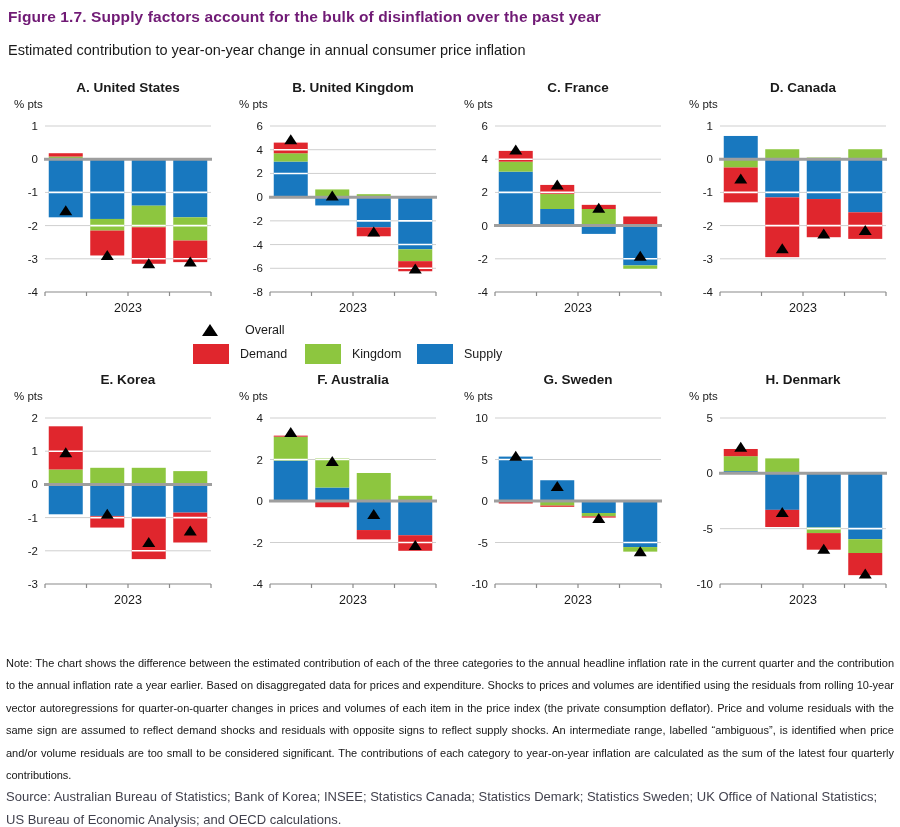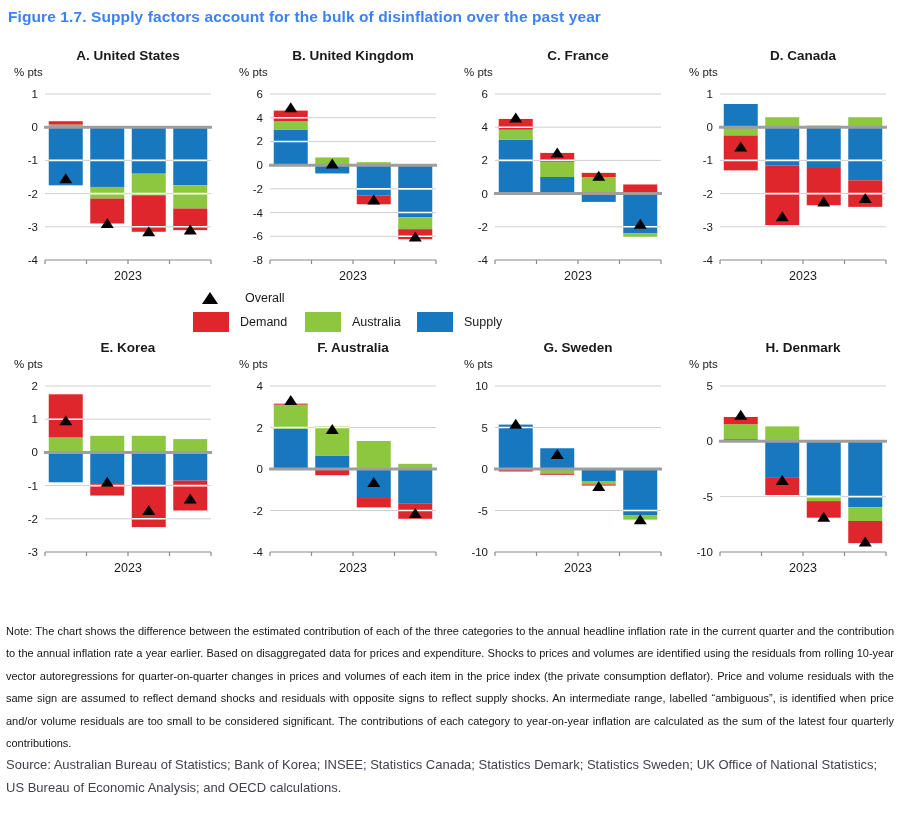--- a/index.html
+++ b/index.html
@@ -5,21 +5,21 @@
   * { box-sizing: border-box; }
   html, body {
     margin: 0; padding: 0;
     width: 900px;
     background: #ffffff;
     font-family: "Liberation Sans", sans-serif;
     color: #1a1a1a;
   }
   .page { width: 900px; padding: 6px 0 0 0; }
   .fig-title {
-    font-size: 15.5px; font-weight: bold; color: #3b82f6;
+    font-size: 15.5px; font-weight: bold; color: #701a75;
     margin: 2px 8px 16px 8px; letter-spacing: .1px;
   }
   .fig-subtitle {
     font-size: 14.5px; color: #1a1a1a;
     margin: 0 8px 16px 8px;
   }
   .charts-grid {
     display: grid;
     grid-template-columns: repeat(4, 225px);
     width: 900px;
@@ -50,20 +50,21 @@
     margin: 0 6px 4px 6px; color: #42424e;
   }
   svg text { font-family: "Liberation Sans", sans-serif; }
 </style>
 </head>
 <body>
 
 <div class="page">
 
   <div class="fig-title">Figure 1.7. Supply factors account for the bulk of disinflation over the past year</div>
+  <div class="fig-subtitle">Estimated contribution to year-on-year change in annual consumer price inflation</div>
 
   <div class="charts-grid" id="row1">
       <div class="panel"><svg width="225" height="240">
           <text x="128" y="18" text-anchor="middle" font-size="13.5px" font-weight="bold" fill="#1a1a1a">A. United States</text>
           <text x="14" y="34" font-size="11.5px" fill="#1a1a1a">% pts</text>
           <line x1="45" x2="211" y1="184.8" y2="184.8" stroke="#cfcfcf" stroke-width="1"></line>
           <line x1="45" x2="211" y1="151.6" y2="151.6" stroke="#cfcfcf" stroke-width="1"></line>
           <line x1="45" x2="211" y1="118.39999999999999" y2="118.39999999999999" stroke="#cfcfcf" stroke-width="1"></line>
           <line x1="45" x2="211" y1="52" y2="52" stroke="#cfcfcf" stroke-width="1"></line>
           <rect x="48.75" y="85.19999999999999" width="34" height="58.10000000000002" fill="#1878bf"></rect>
@@ -247,21 +248,21 @@
       <span class="tri"></span>
       <span class="lab">Overall</span>
     </div>
     <div class="legend-row2">
       <span class="legend-item">
         <span class="swatch" style="background: rgb(224, 38, 45);"></span>
         <span class="lab">Demand</span>
       </span>
       <span class="legend-item">
         <span class="swatch" style="background: rgb(141, 198, 63);"></span>
-        <span class="lab">Australia</span>
+        <span class="lab">Kingdom</span>
       </span>
       <span class="legend-item">
         <span class="swatch" style="background: rgb(24, 120, 191);"></span>
         <span class="lab">Supply</span>
       </span>
     </div>
   </div>
 
   <div class="charts-grid" id="row2">
       <div class="panel"><svg width="225" height="250">

